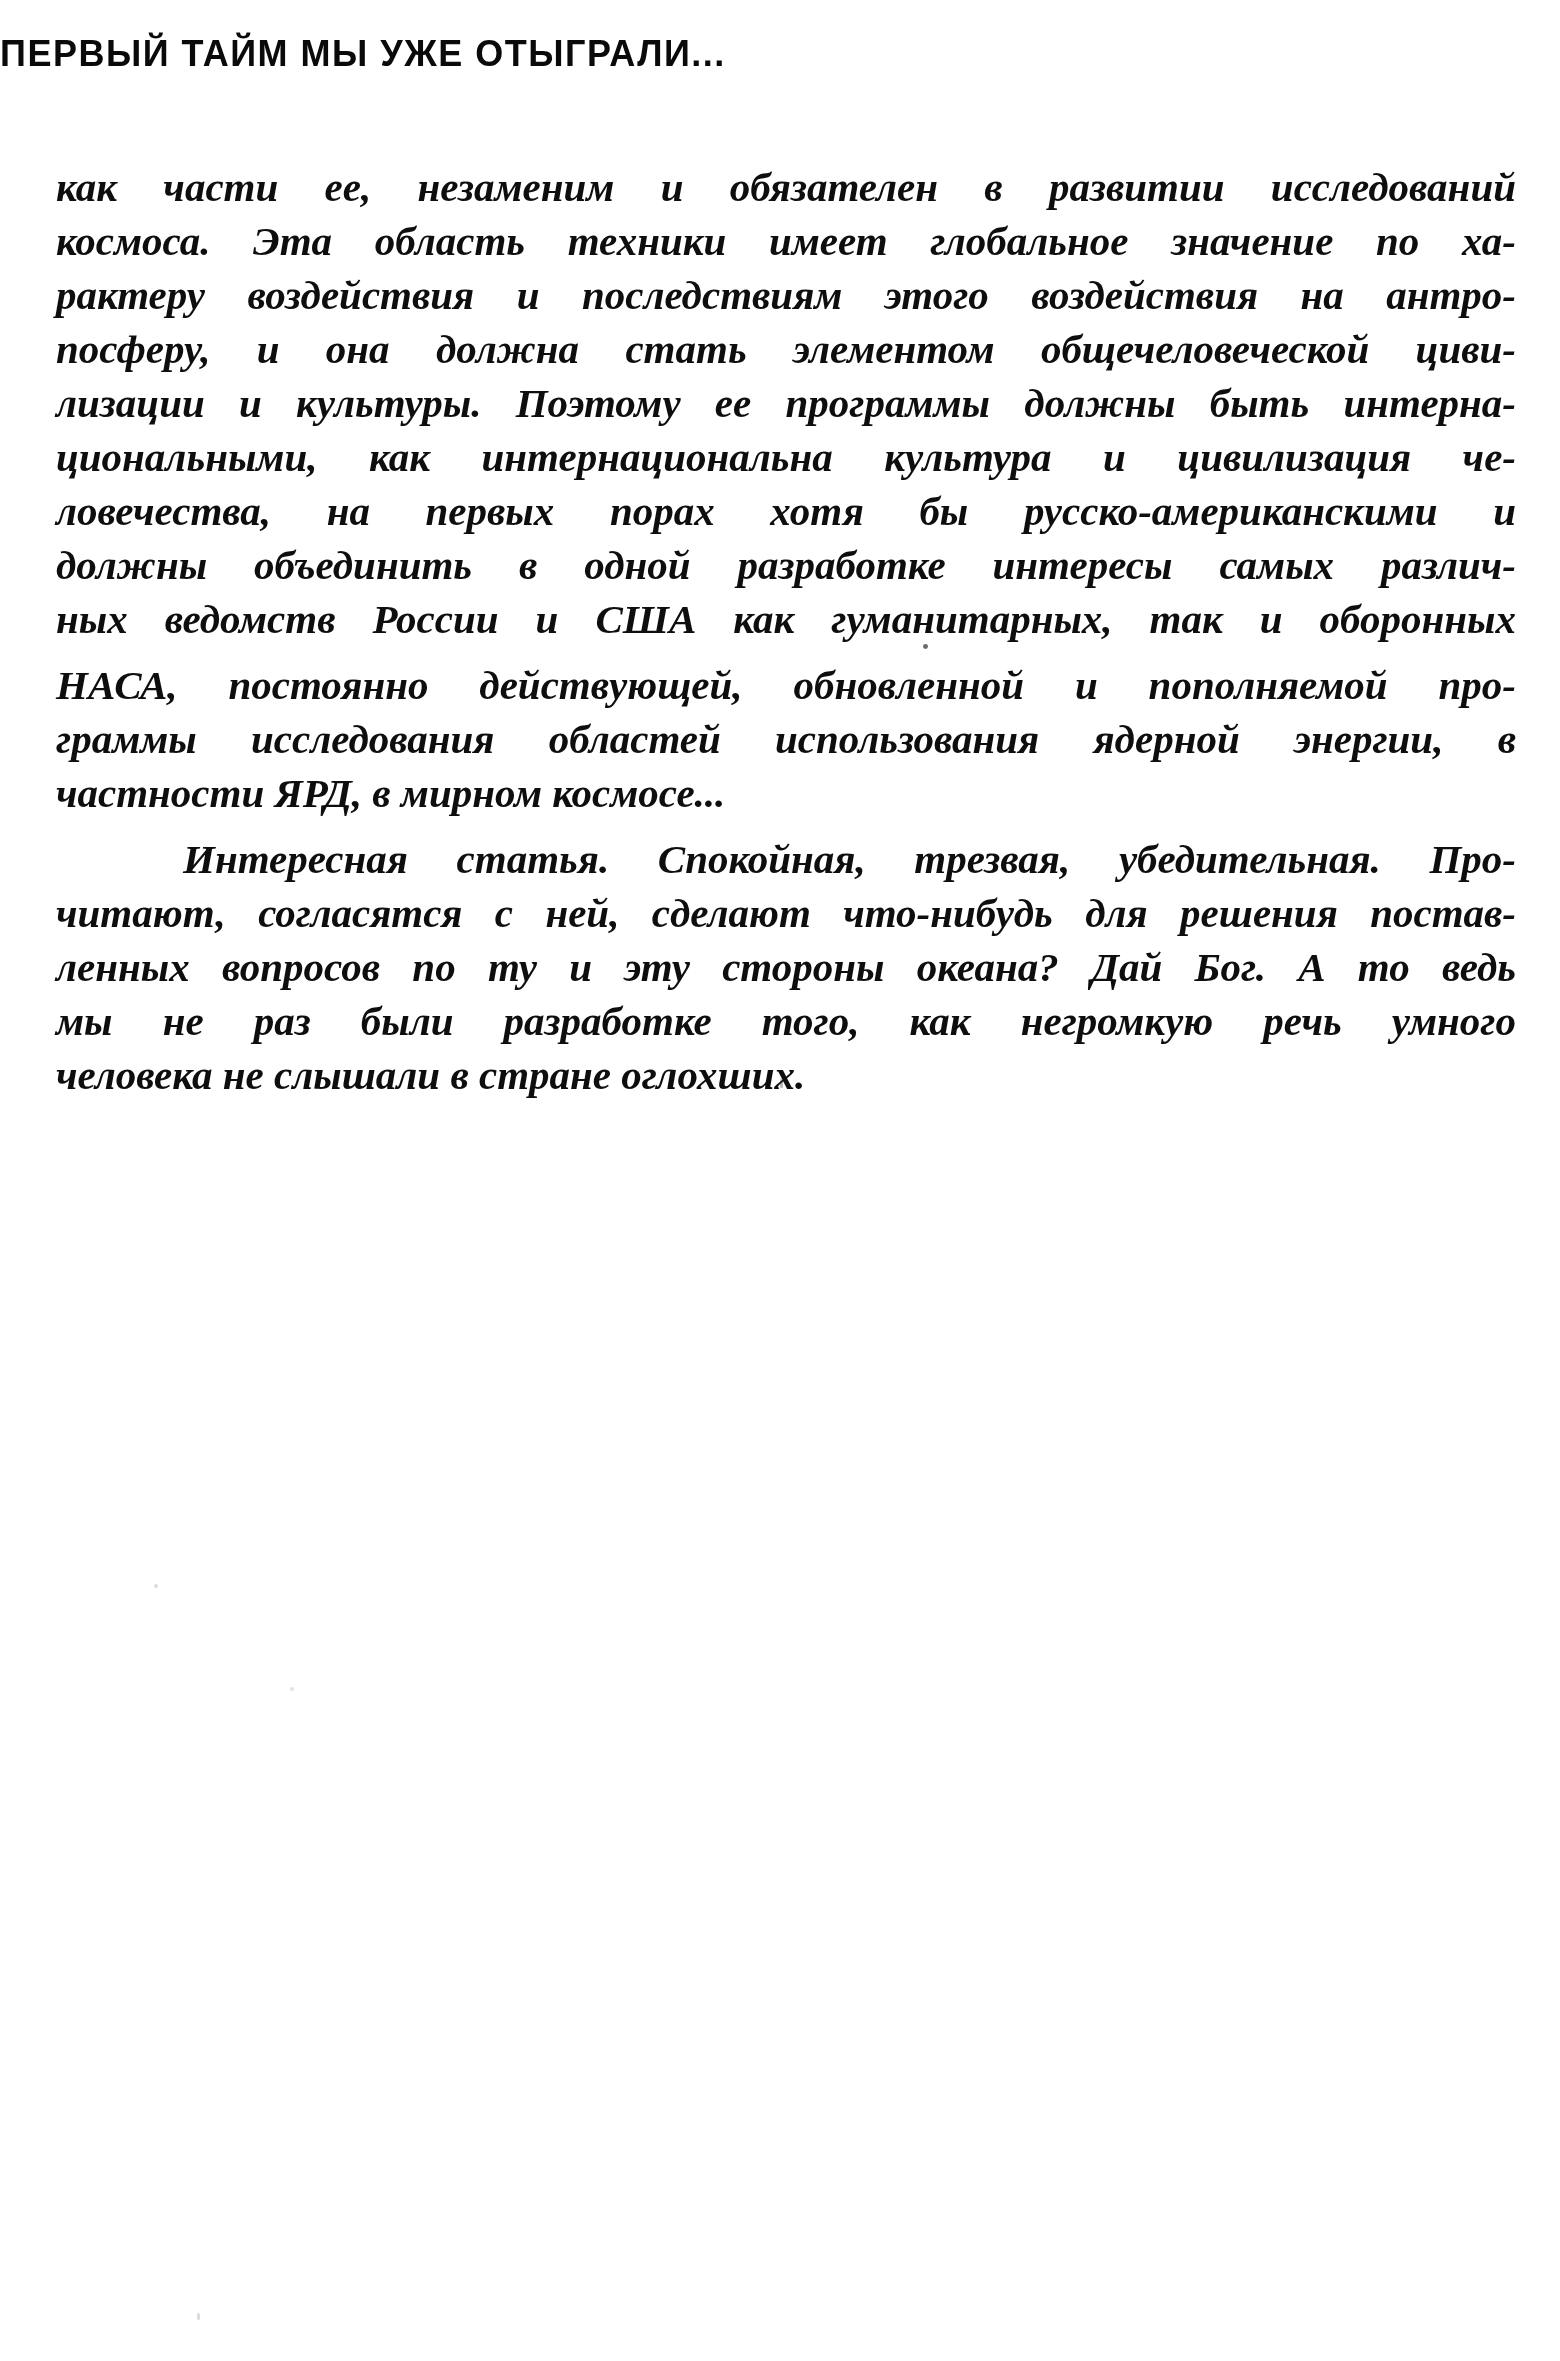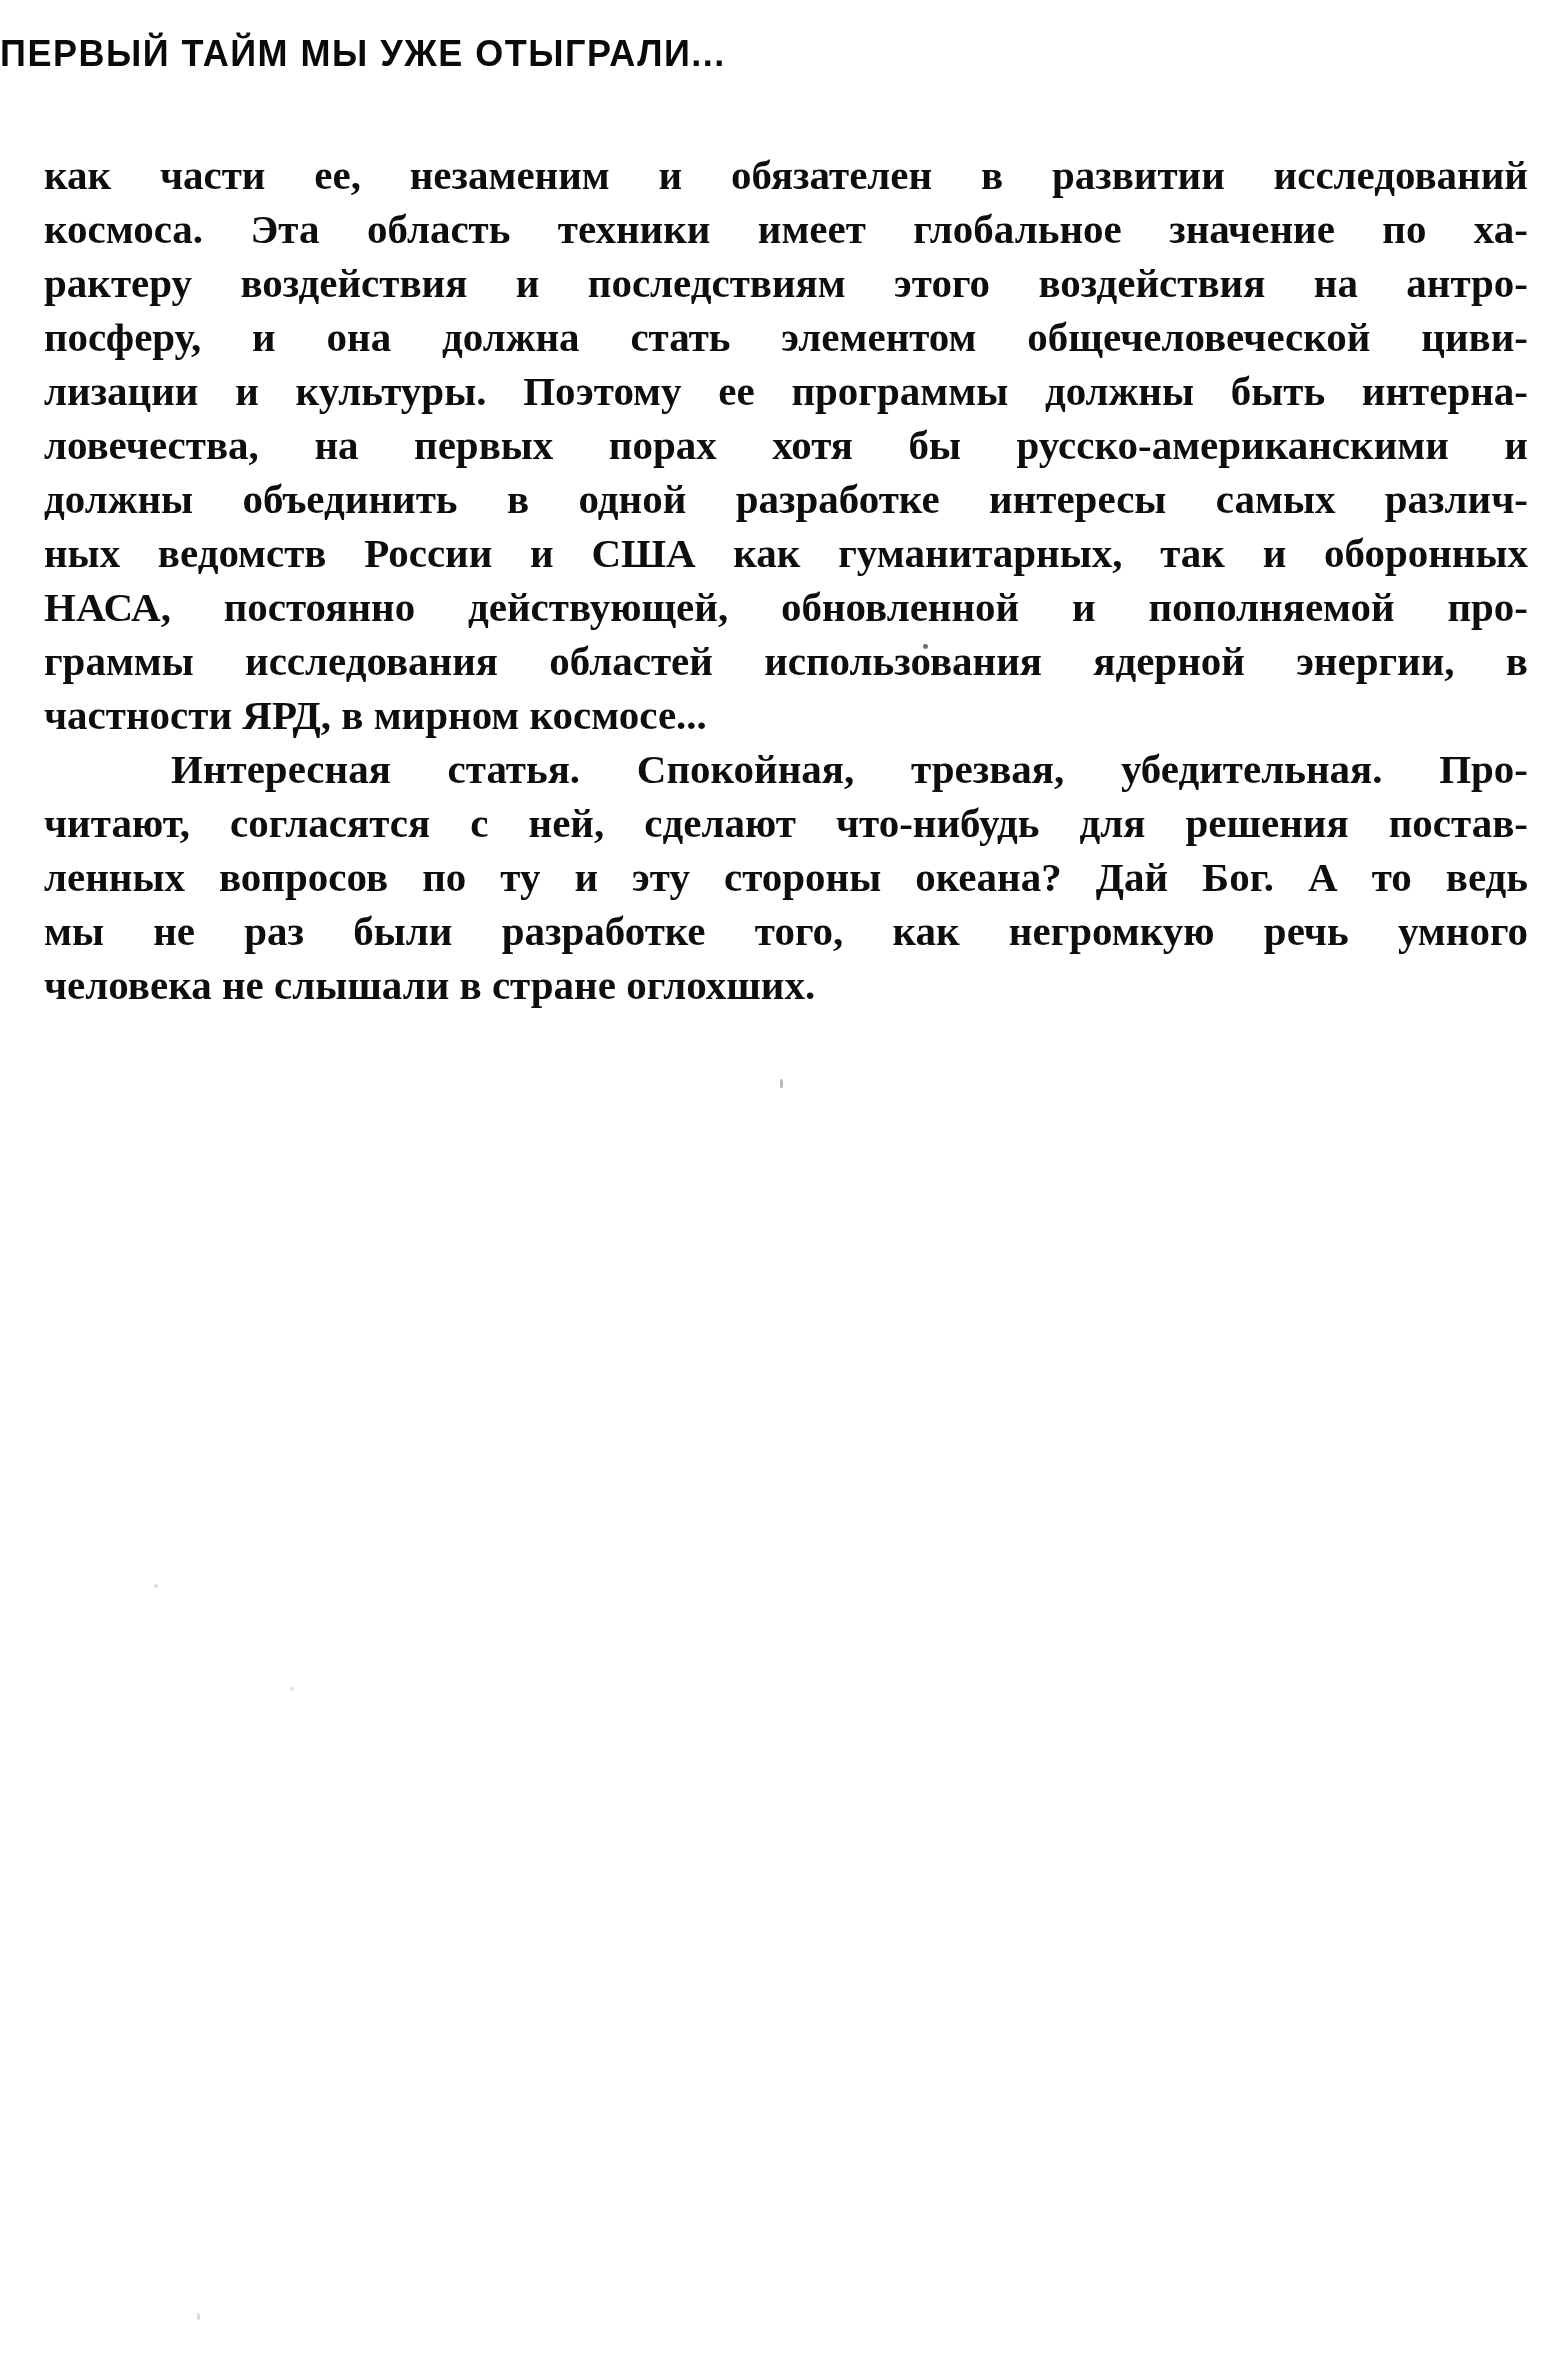--- a/index.html
+++ b/index.html
@@ -32,21 +32,21 @@
     position: absolute;
     top: 148px;
     left: 44px;
     width: 1484px;
     font-family: "Liberation Serif", serif;
     font-weight: 700;
     font-size: 41px;
     line-height: 54px;
     color: #0e0e0e;
   }
-  .para { margin: 0; padding: 0; }
+  .para { margin: 12px; padding: 0; font-style: italic; }
   .line {
     text-align: justify;
     text-align-last: justify;
     text-justify: inter-word;
     white-space: normal;
     height: 54px;
     overflow: visible;
   }
   .line.last {
     text-align-last: left;
@@ -73,20 +73,21 @@
   <div class="running-header">ПЕРВЫЙ ТАЙМ МЫ УЖЕ ОТЫГРАЛИ...</div>
 
   <div class="text-block">
 
     <div class="para">
       <div class="line">как части ее, незаменим и обязателен в развитии исследований</div>
       <div class="line">космоса. Эта область техники имеет глобальное значение по ха-</div>
       <div class="line">рактеру воздействия и последствиям этого воздействия на антро-</div>
       <div class="line">посферу, и она должна стать элементом общечеловеческой циви-</div>
       <div class="line">лизации и культуры. Поэтому ее программы должны быть интерна-</div>
+      <div class="line">циональными, как интернациональна культура и цивилизация че-</div>
       <div class="line">ловечества, на первых порах хотя бы русско-американскими и</div>
       <div class="line">должны объединить в одной разработке интересы самых различ-</div>
       <div class="line">ных ведомств России и США как гуманитарных, так и оборонных</div>
     </div>
 
     <div class="para">
       <div class="line">НАСА, постоянно действующей, обновленной и пополняемой про-</div>
       <div class="line">граммы исследования областей использования ядерной энергии, в</div>
       <div class="line last">частности ЯРД, в мирном космосе...</div>
     </div>

